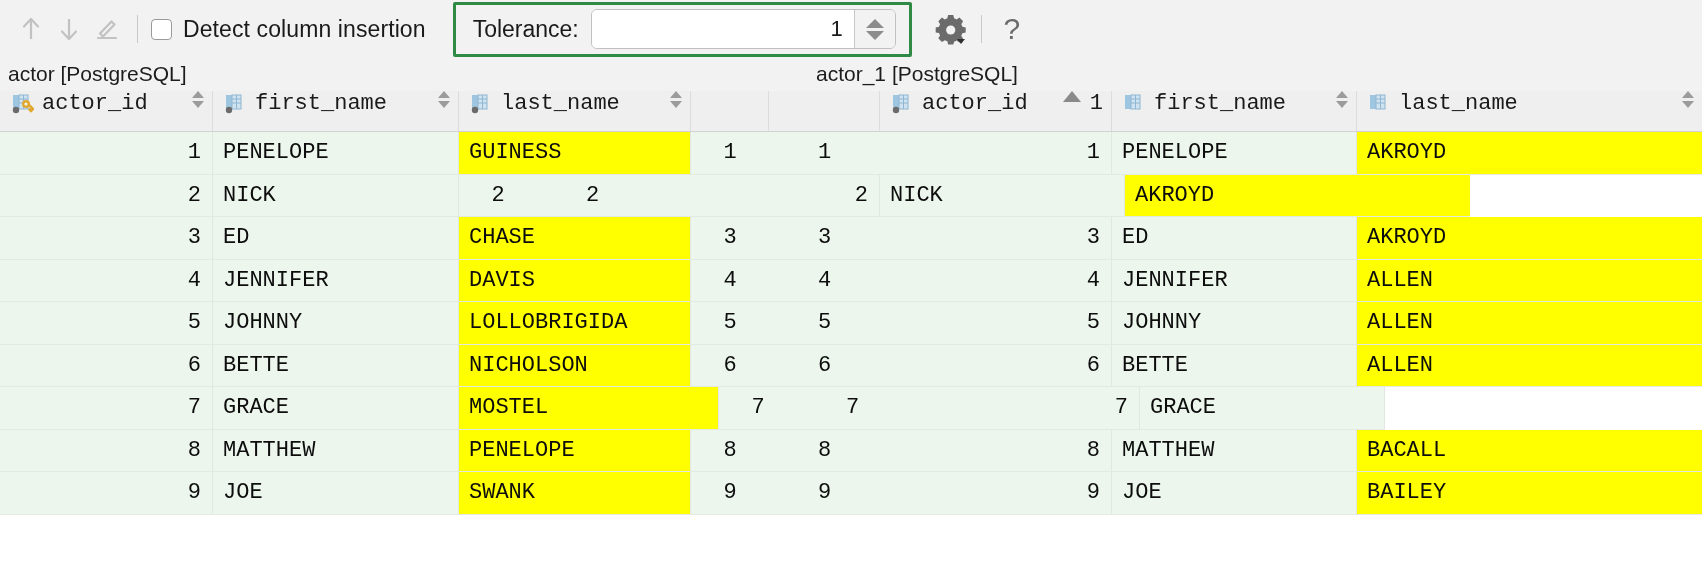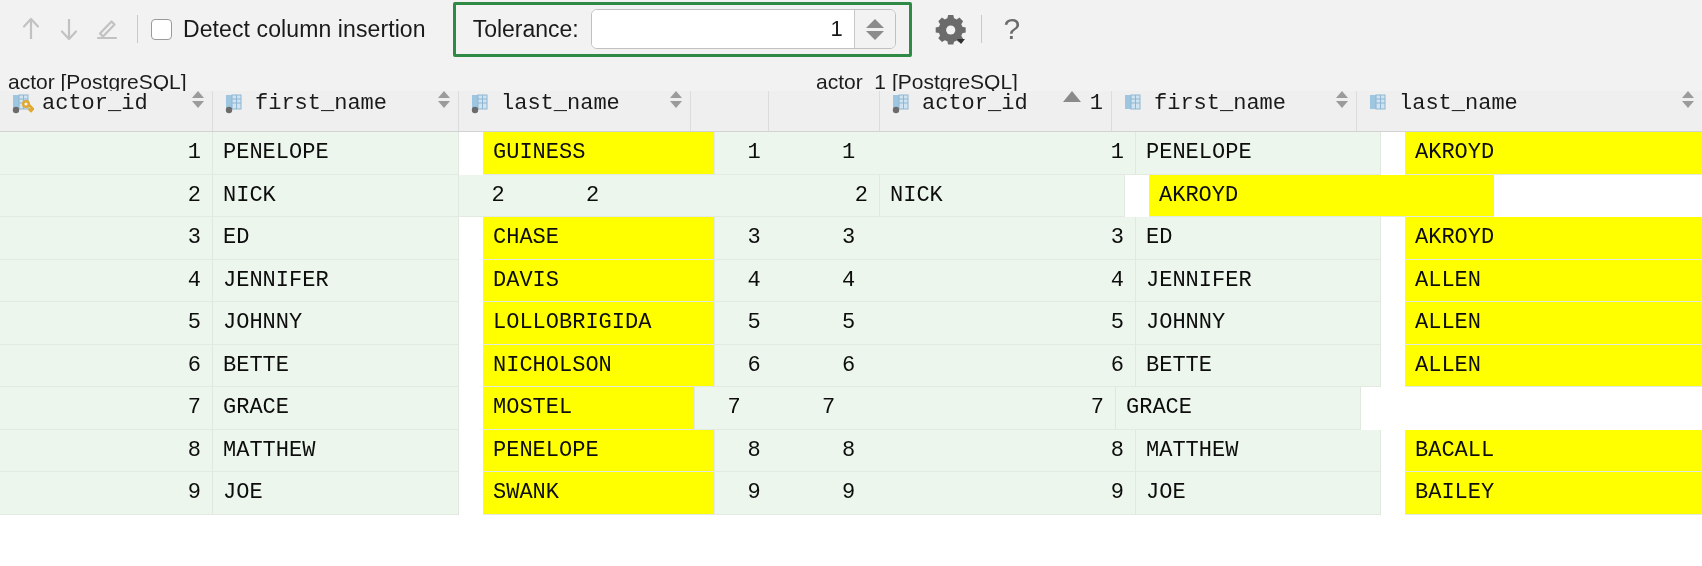--- a/index.html
+++ b/index.html
@@ -137,21 +137,21 @@
   }
 
   
   #titles-row {
     position: relative;
     height: 33px;
     background: #f2f2f2;
   }
   .tbl-title {
     position: absolute;
-    top: 12px;
+    top: 4px;
     font-size: 21px;
     color: #1c1c1c;
     white-space: nowrap;
   }
   #title-left  { left: 8px; }
   #title-right { left: 816px; }
 
   
   #grid {
     position: relative;
@@ -239,21 +239,21 @@
     font-size: 22px;
     color: #0d0d0d;
     padding: 0 9px;
     overflow: hidden;
     white-space: nowrap;
     flex: 0 0 auto;
   }
   .cell.num  { justify-content: flex-end; padding-right: 11px; }
   .cell.txt  { justify-content: flex-start; padding-left: 10px; }
   .cell.gut  { justify-content: center; border-right: none; }
-  .cell.diff { background: #ffff00; margin-left: 24px; }
+  .cell.diff { background: #ffff00; }
   .cell.nosep{ border-right: none; }
 </style>
 </head>
 <body>
 
 <div id="toolbar">
 
   <div class="tb-icon-btn">
     <svg width="24" height="26" viewBox="0 0 24 26">
       <path d="M12 3 L12 23" stroke="#c2c2c2" stroke-width="2.2" fill="none"></path>
@@ -468,21 +468,21 @@
         <div class="cell txt diff" style="width: 232px;">NICHOLSON</div>
         <div class="cell gut" style="width: 78px;">6</div>
         <div class="cell gut" style="width: 111px;">6</div>
         <div class="cell num" style="width: 232px;">6</div>
         <div class="cell txt" style="width: 245px;">BETTE</div>
         <div class="cell txt diff nosep" style="width: 345px;">ALLEN</div>
       </div>
       <div class="row">
         <div class="cell num" style="width: 213px;">7</div>
         <div class="cell txt" style="width: 246px;">GRACE</div>
-        <div class="cell txt diff" style="width: 212px;">MOSTEL</div>
+        <div class="cell txt diff" style="width: 260px;">MOSTEL</div>
         <div class="cell gut" style="width: 78px;">7</div>
         <div class="cell gut" style="width: 111px;">7</div>
         <div class="cell num" style="width: 232px;">7</div>
         <div class="cell txt" style="width: 245px;">GRACE</div>
       </div>
       <div class="row">
         <div class="cell num" style="width: 213px;">8</div>
         <div class="cell txt" style="width: 246px;">MATTHEW</div>
         <div class="cell txt diff" style="width: 232px;">PENELOPE</div>
         <div class="cell gut" style="width: 78px;">8</div>

